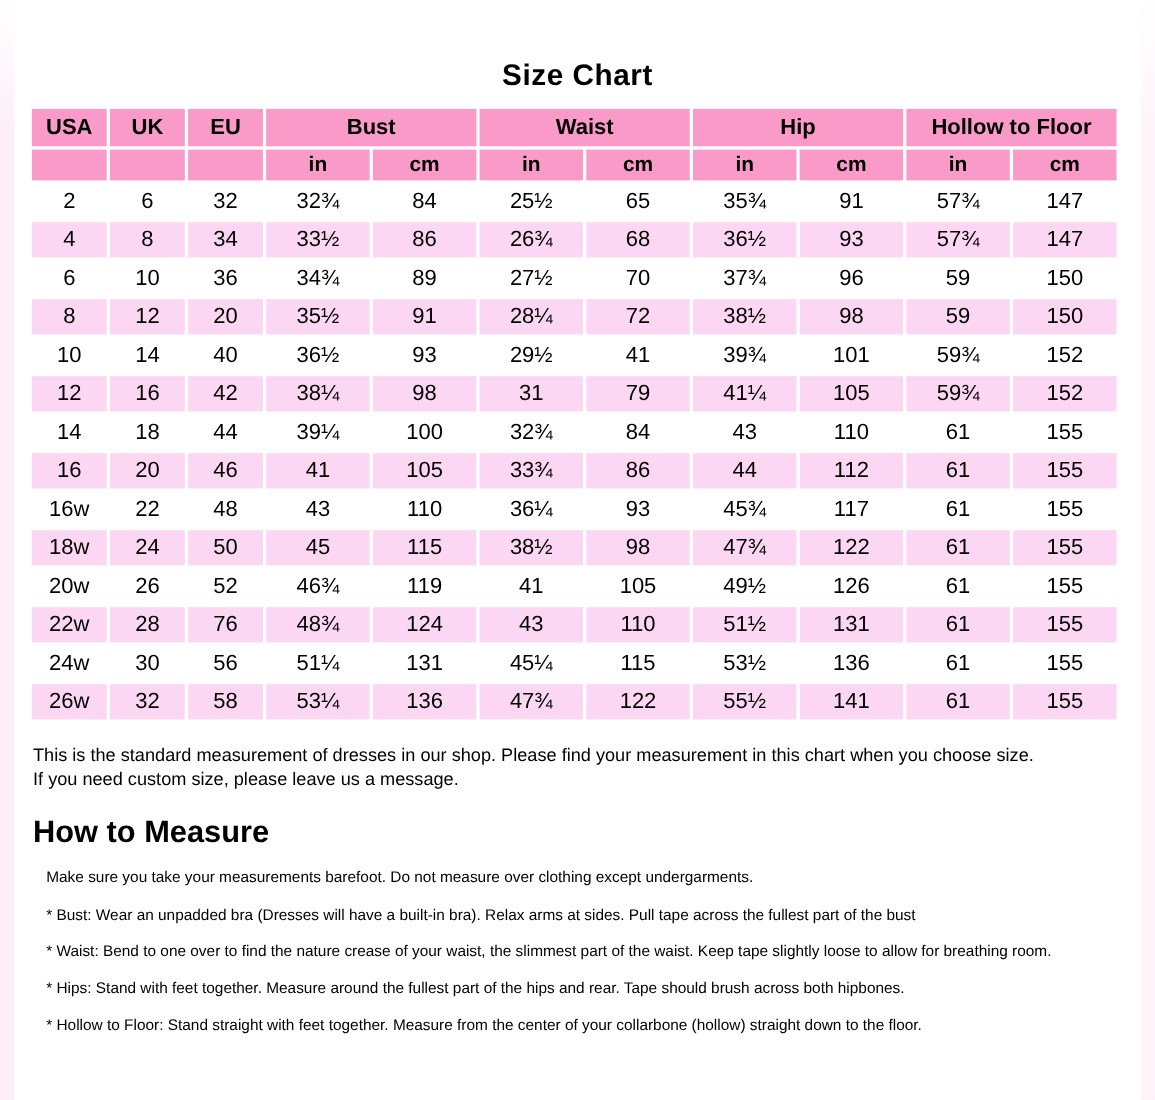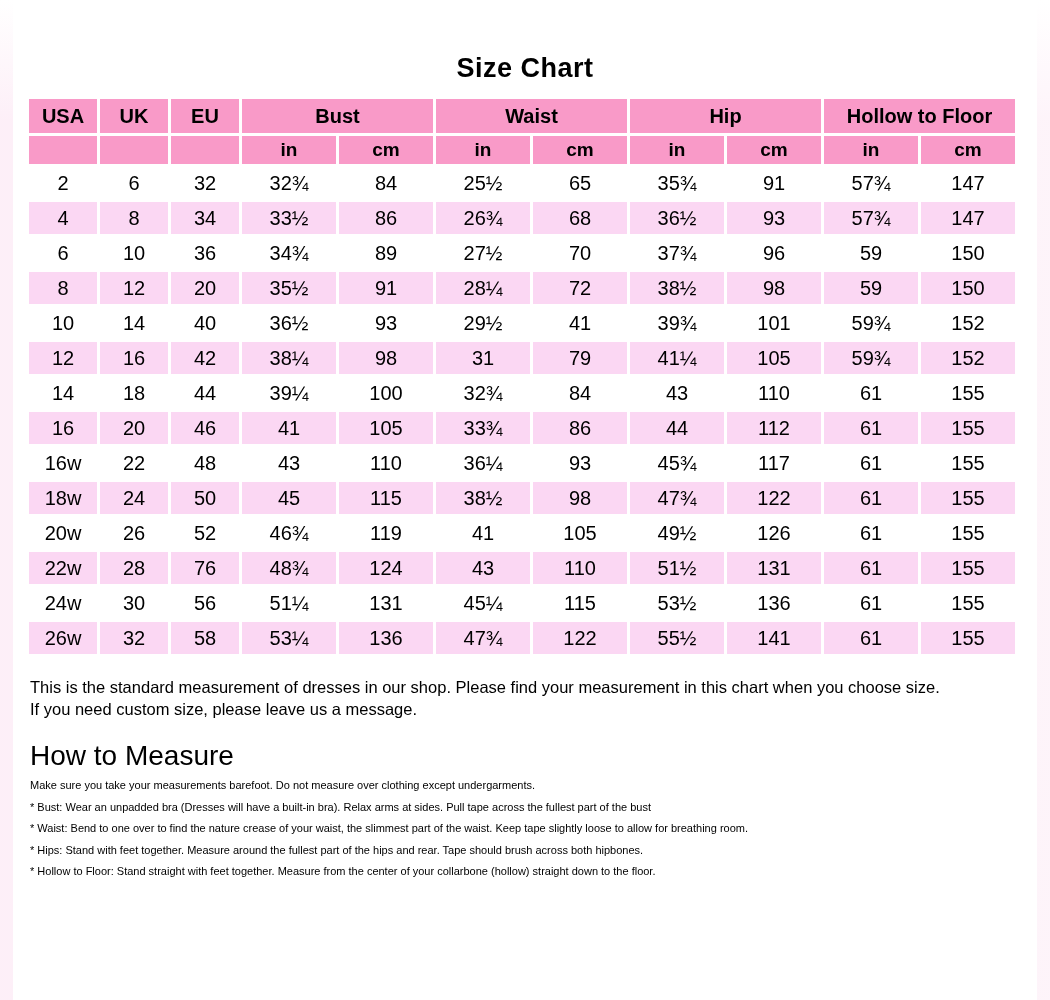--- a/index.html
+++ b/index.html
@@ -24,23 +24,23 @@
   .size-table th,.size-table td{text-align:center;padding:0;vertical-align:middle;}
   .size-table thead tr.group th{background:#f99ac8;font-size:20px;font-weight:bold;height:34px;}
   .size-table thead tr.units th{background:#f99ac8;font-size:19px;font-weight:bold;height:28px;}
   .size-table tbody td{font-size:20px;font-weight:normal;height:32px;background:#ffffff;}
   .size-table tbody tr.alt td{background:#fbd7f3;}
 
   .notes{position:absolute;top:677px;left:30px;width:995px;}
   .notes p{margin:0;font-size:16.5px;line-height:21.5px;}
 
   .htm-heading{position:absolute;top:740px;left:30px;margin:0;
-    font-size:28px;font-weight:normal;}
+    font-size:28px;font-weight:bold;}
   .htm-body{position:absolute;top:775px;left:30px;width:995px;}
-  .htm-body p{margin:0;font-size:11px;line-height:21.5px;}
+  .htm-body p{margin:12px;font-size:14px;line-height:21.5px;}
 </style>
 </head>
 <body>
 
 <div class="page">
   <div class="edge-tint left"></div>
   <div class="edge-tint right"></div>
 
   <h1 class="title">Size Chart</h1>
 

